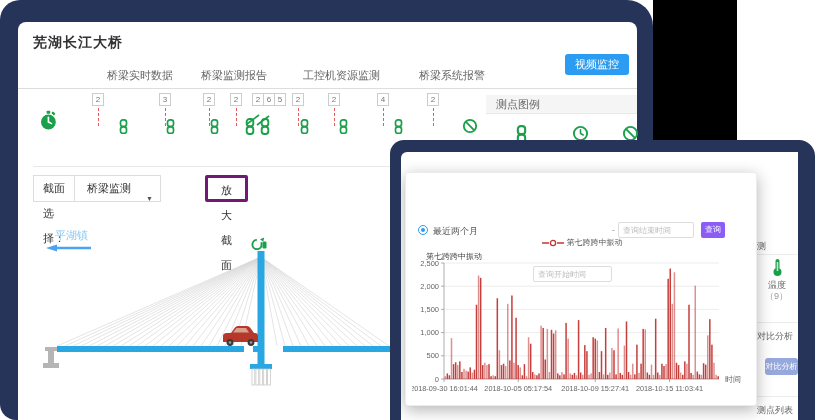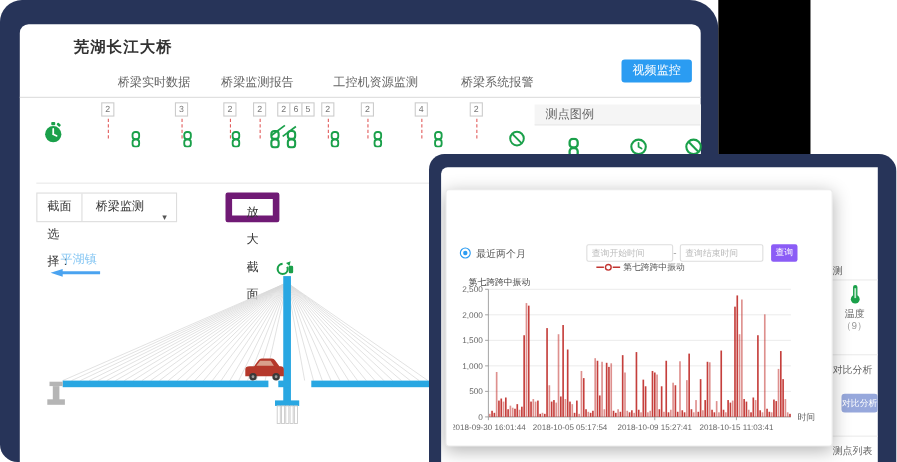--- a/index.html
+++ b/index.html
@@ -10,21 +10,21 @@
 
   
   .canvas-back { left:0; top:0; width:653px; height:420px; background:#273459;
     border-radius:20px 26px 0 16px; }
   .black-block { left:653px; top:0; width:84px; height:142px; background:#000; }
   .white-block { left:737px; top:0; width:78px; height:142px; background:#fff; }
 
   
   .back-window { left:18px; top:22px; width:619px; height:398px; background:#fff;
     border-radius:8px 8px 0 0; }
-  .bw-title { left:15px; top:12px; font-size:14px; font-weight:bold; color:#333; letter-spacing:1px;margin-left:34px; }
+  .bw-title { left:15px; top:12px; font-size:14px; font-weight:bold; color:#333; letter-spacing:1px; }
   .video-btn { left:547px; top:32px; width:64px; height:21px; background:#2b9cf2; color:#fff;
     font-size:11px; text-align:center; line-height:21px; border-radius:3px; cursor:pointer; }
   .tabs { left:0; top:40px; width:619px; height:27px; border-bottom:1px solid #ddd; }
   .tab { position:absolute; top:0; height:27px; line-height:27px; font-size:11px; color:#666;
     padding:0 13px; cursor:pointer; }
   .tab.active { background:#fff; border:1px solid #ddd; border-bottom:1px solid #fff; color:#555; }
 
   .sensor-row { left:0; top:66px; width:619px; height:54px; }
   .badge { position:absolute; width:12px; height:13px; border:1px solid #ccc; background:#fff;
     color:#777; font-size:8px; text-align:center; line-height:12px; }
@@ -35,21 +35,21 @@
     font-size:11px; color:#666; line-height:19px; padding-left:10px; }
 
   .bw-divider { left:15px; top:144px; width:589px; height:0; border-top:1px solid #e8e8e8; }
 
   .section-row { left:15px; top:153px; height:27px; }
   .sel-group { position:absolute; left:0; top:0; height:27px; border:1px solid #ddd; display:flex; }
   .sel-label { font-size:11px; color:#333; line-height:25px; padding:0 9px; }
   .sel-box { border-left:1px solid #ddd; font-size:11px; color:#333; line-height:25px;
     padding:0 8px 0 12px; min-width:86px; position:relative; cursor:pointer; }
   .sel-caret { position:absolute; right:7px; top:10px; font-size:7px; color:#555; }
-  .zoom-btn { position:absolute; left:172px; top:0; height:27px; border:6px solid #701a75; background:#fff;
+  .zoom-btn { position:absolute; left:172px; top:0; height:27px; border:3px solid #701a75; background:#fff;
     font-size:11px; color:#333; line-height:25px; padding:0 13px; border-radius:2px; cursor:pointer; }
 
   .bridge-wrap { left:15px; top:204px; width:357px; height:192px; }
 
   
   .front-frame { left:390px; top:140px; width:425px; height:280px; background:#273459;
     border-radius:14px 16px 0 0; }
   .front-page { left:401px; top:152px; width:397px; height:268px; background:#fff;
     border-radius:6px 0 0 0; overflow:hidden; }
 
@@ -308,21 +308,21 @@
 
     <div class="sb-divider" style="left:350px; top:170px; width:47px;"></div>
     <div class="sb-text" style="left:356px; top:178px;">对比分析</div>
     <div class="compare-btn">对比分析</div>
     <div class="sb-divider" style="left:350px; top:244px; width:47px;"></div>
     <div class="sb-text" style="left:356px; top:252px;">测点列表</div>
 
     <div class="modal">
       <div class="mradio"></div>
       <div class="mradio-label">最近两个月</div>
-      <input class="minput" style="left: 127px; width: 79px;" readonly="" placeholder="查询开始时间">
+      <input class="minput" style="left: 127px; width: 79px; margin-top: 44px;" readonly="" placeholder="查询开始时间">
       <div class="msep">-</div>
       <input class="minput" style="left: 212px; width: 76px;" readonly="" placeholder="查询结束时间">
       <div class="query-btn">查询</div>
 
       <div class="chart-legend">
         <svg class="legend-marker" width="22" height="8" viewBox="0 0 22 8">
           <line x1="0" y1="4" x2="7" y2="4" stroke="#c23531" stroke-width="1.4"></line>
           <circle cx="11" cy="4" r="2.6" fill="#fff" stroke="#c23531" stroke-width="1.3"></circle>
           <line x1="15" y1="4" x2="22" y2="4" stroke="#c23531" stroke-width="1.4"></line>
         </svg><span>第七跨跨中振动</span>

